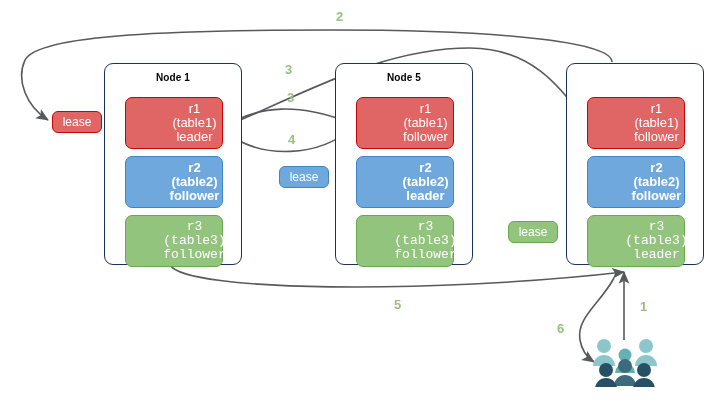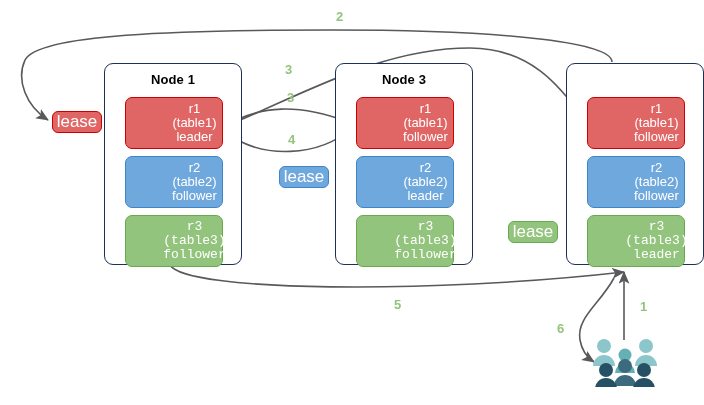--- a/index.html
+++ b/index.html
@@ -22,21 +22,21 @@
     box-sizing:border-box;
     background:#ffffff;
     border:1.4px solid #1c3158;
     border-radius:9px;
     z-index:3;
   }
   .node-title{
     position:absolute;
     left:0;right:0;top:8px;
     text-align:center;
-    font-size:13px;
+    font-size:10px;
     font-weight:bold;
     color:#000000;
     letter-spacing:.1px;
   }
   .replica{
     position:absolute;
     left:20px;
     width:98px;
     height:52px;
     box-sizing:border-box;
@@ -45,31 +45,31 @@
     flex-direction:column;
     align-items:center;
     justify-content:center;
     color:#ffffff;
     font-size:13px;
     line-height:14px;
     text-align:center;
     padding-left:41px;
   }
   .rep-r1{background:#e06666;border:1.3px solid #cc0000;}
-  .rep-r2{background:#6fa8dc;border:1.3px solid #3d85c6;}
+  .rep-r2{background:#6fa8dc;border:1.3px solid #3d85c6;font-weight:bold;}
   .rep-r3{background:#93c47d;border:1.3px solid #6aa84f;font-family:Liberation Mono, monospace;}
   .rep-line{display:block;}
 
   
   .lease{
     position:absolute;
     box-sizing:border-box;
     border-radius:6px;
     color:#ffffff;
-    font-size:17px;
+    font-size:12px;
     display:flex;align-items:center;justify-content:center;
     z-index:4;
     height:22px;
     text-align:center;
   }
   .lease-red{background:#e06666;border:1.3px solid #cc0000;}
   .lease-blue{background:#6fa8dc;border:1.3px solid #3d85c6;}
   .lease-green{background:#93c47d;border:1.3px solid #6aa84f;}
 
   
@@ -122,21 +122,21 @@
       <span class="rep-line">r2 (table2)</span>
       <span class="rep-line">follower</span>
     </div>
     <div class="replica rep-r3" style="top:151px;">
       <span class="rep-line">r3 (table3)</span>
       <span class="rep-line">follower</span>
     </div>
   </div>
 
   <div class="node" id="node2" style="left:335px;top:63px;width:138px;height:202px;">
-    <div class="node-title">Node 3</div>
+    <div class="node-title">Node 5</div>
     <div class="replica rep-r1" style="top:33px;">
       <span class="rep-line">r1 (table1)</span>
       <span class="rep-line">follower</span>
     </div>
     <div class="replica rep-r2" style="top:92px;">
       <span class="rep-line">r2 (table2)</span>
       <span class="rep-line">leader</span>
     </div>
     <div class="replica rep-r3" style="top:151px;">
       <span class="rep-line">r3 (table3)</span>

